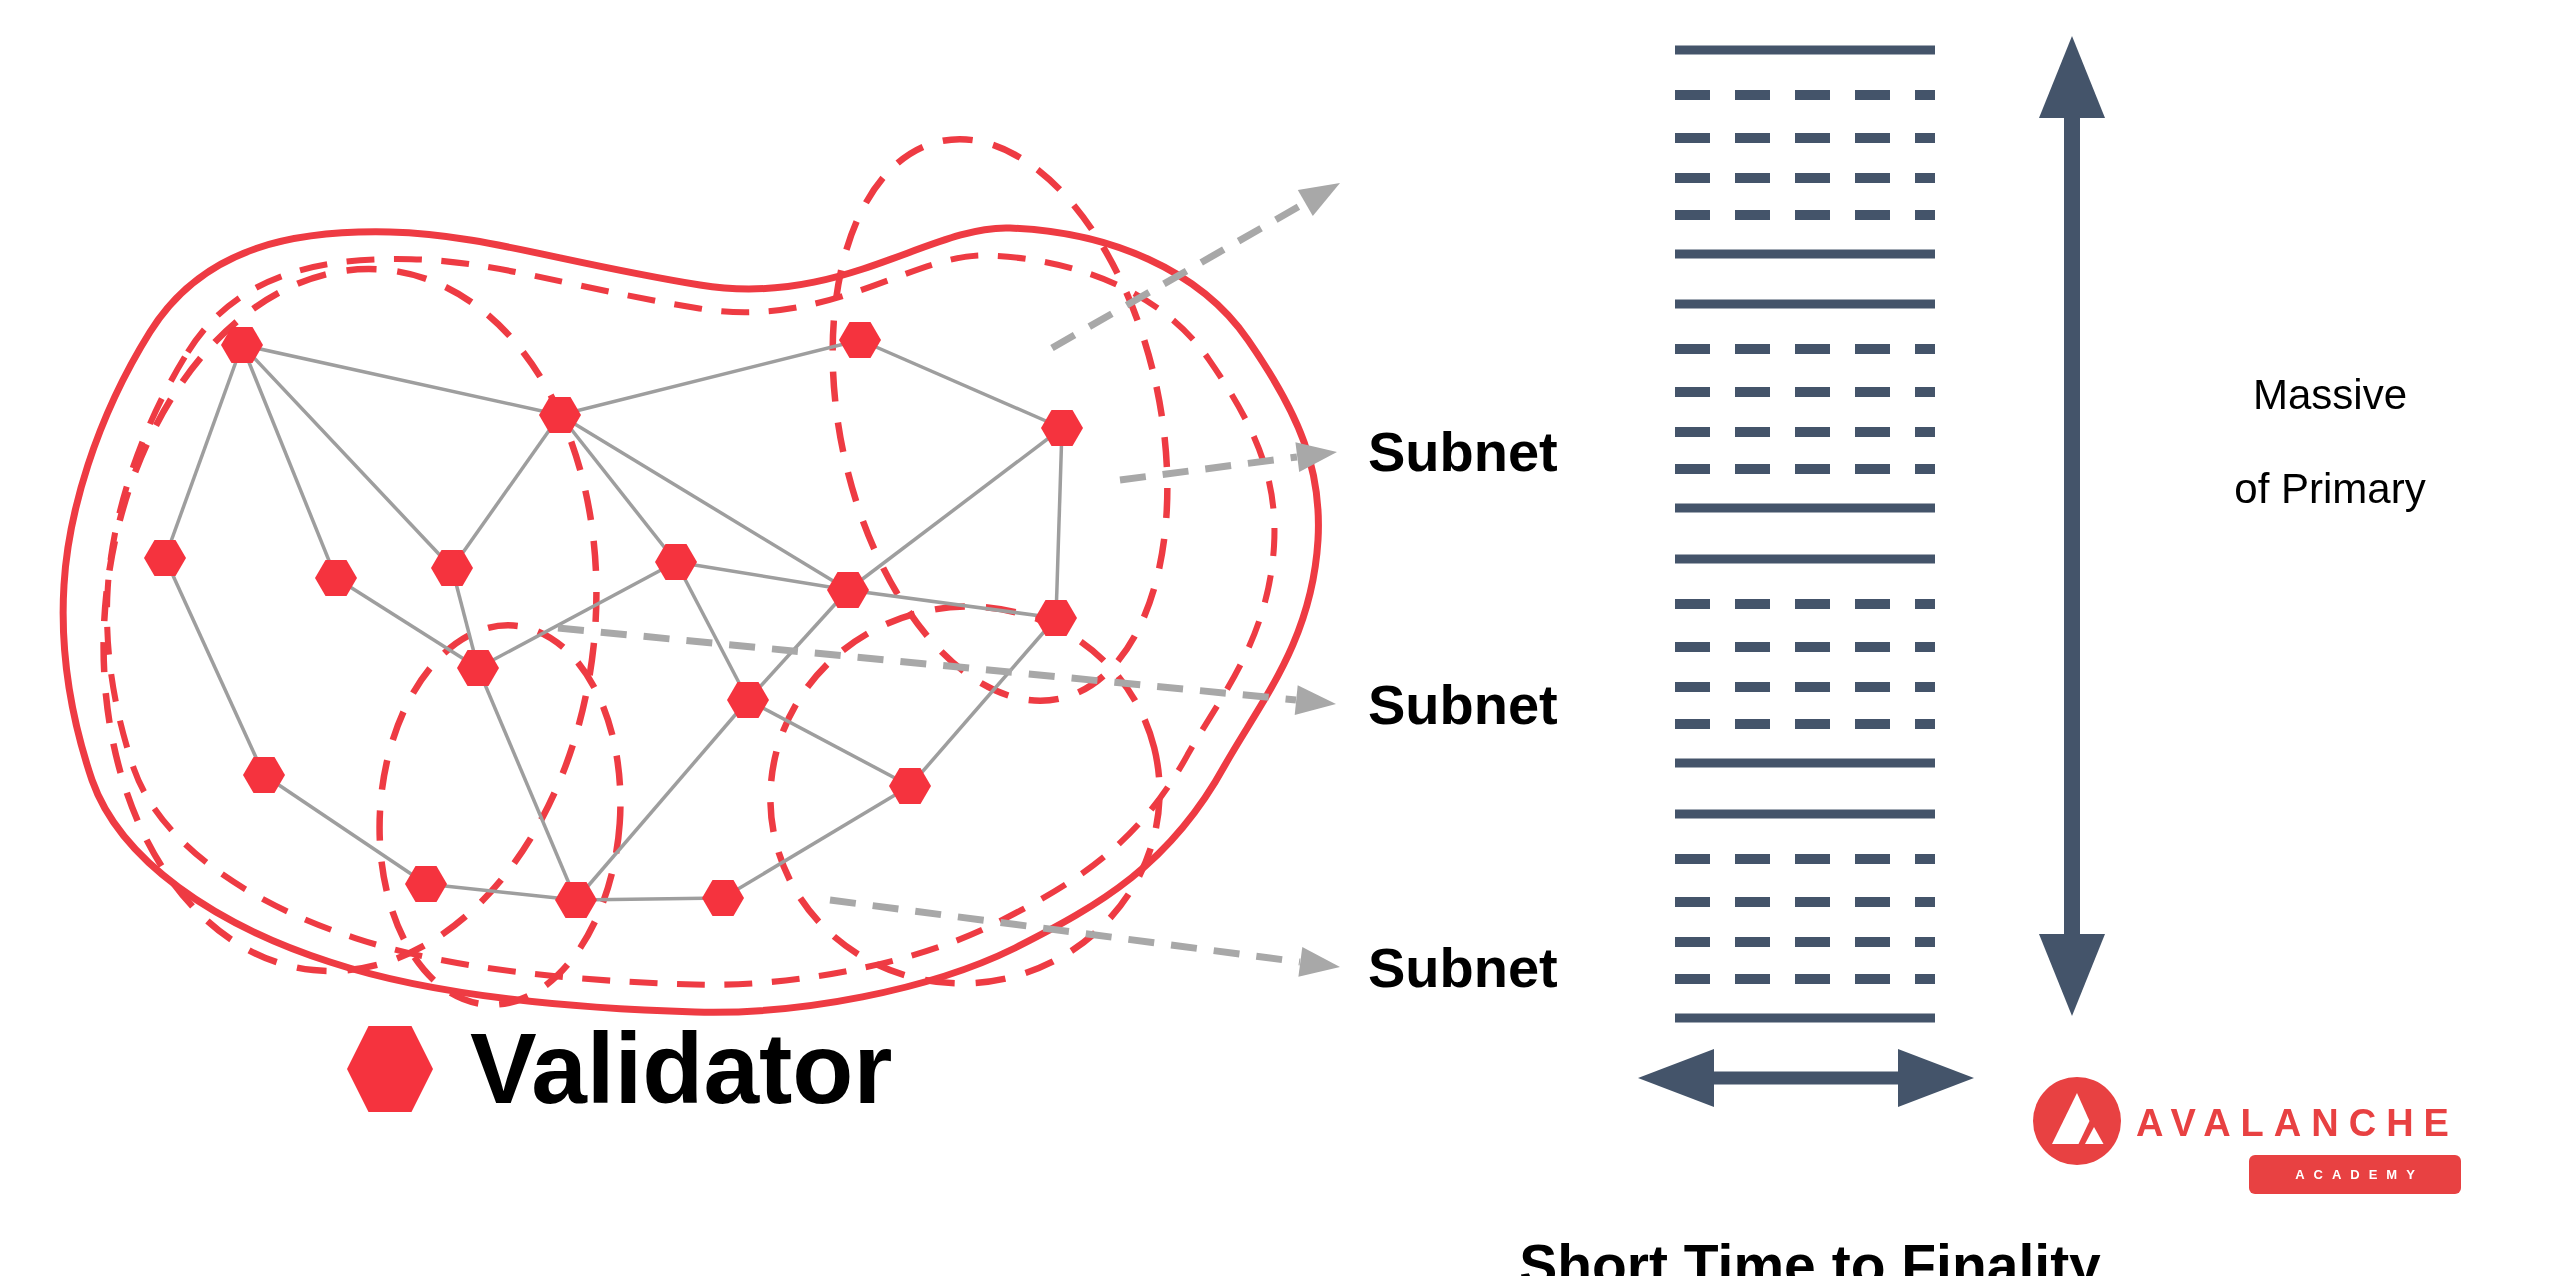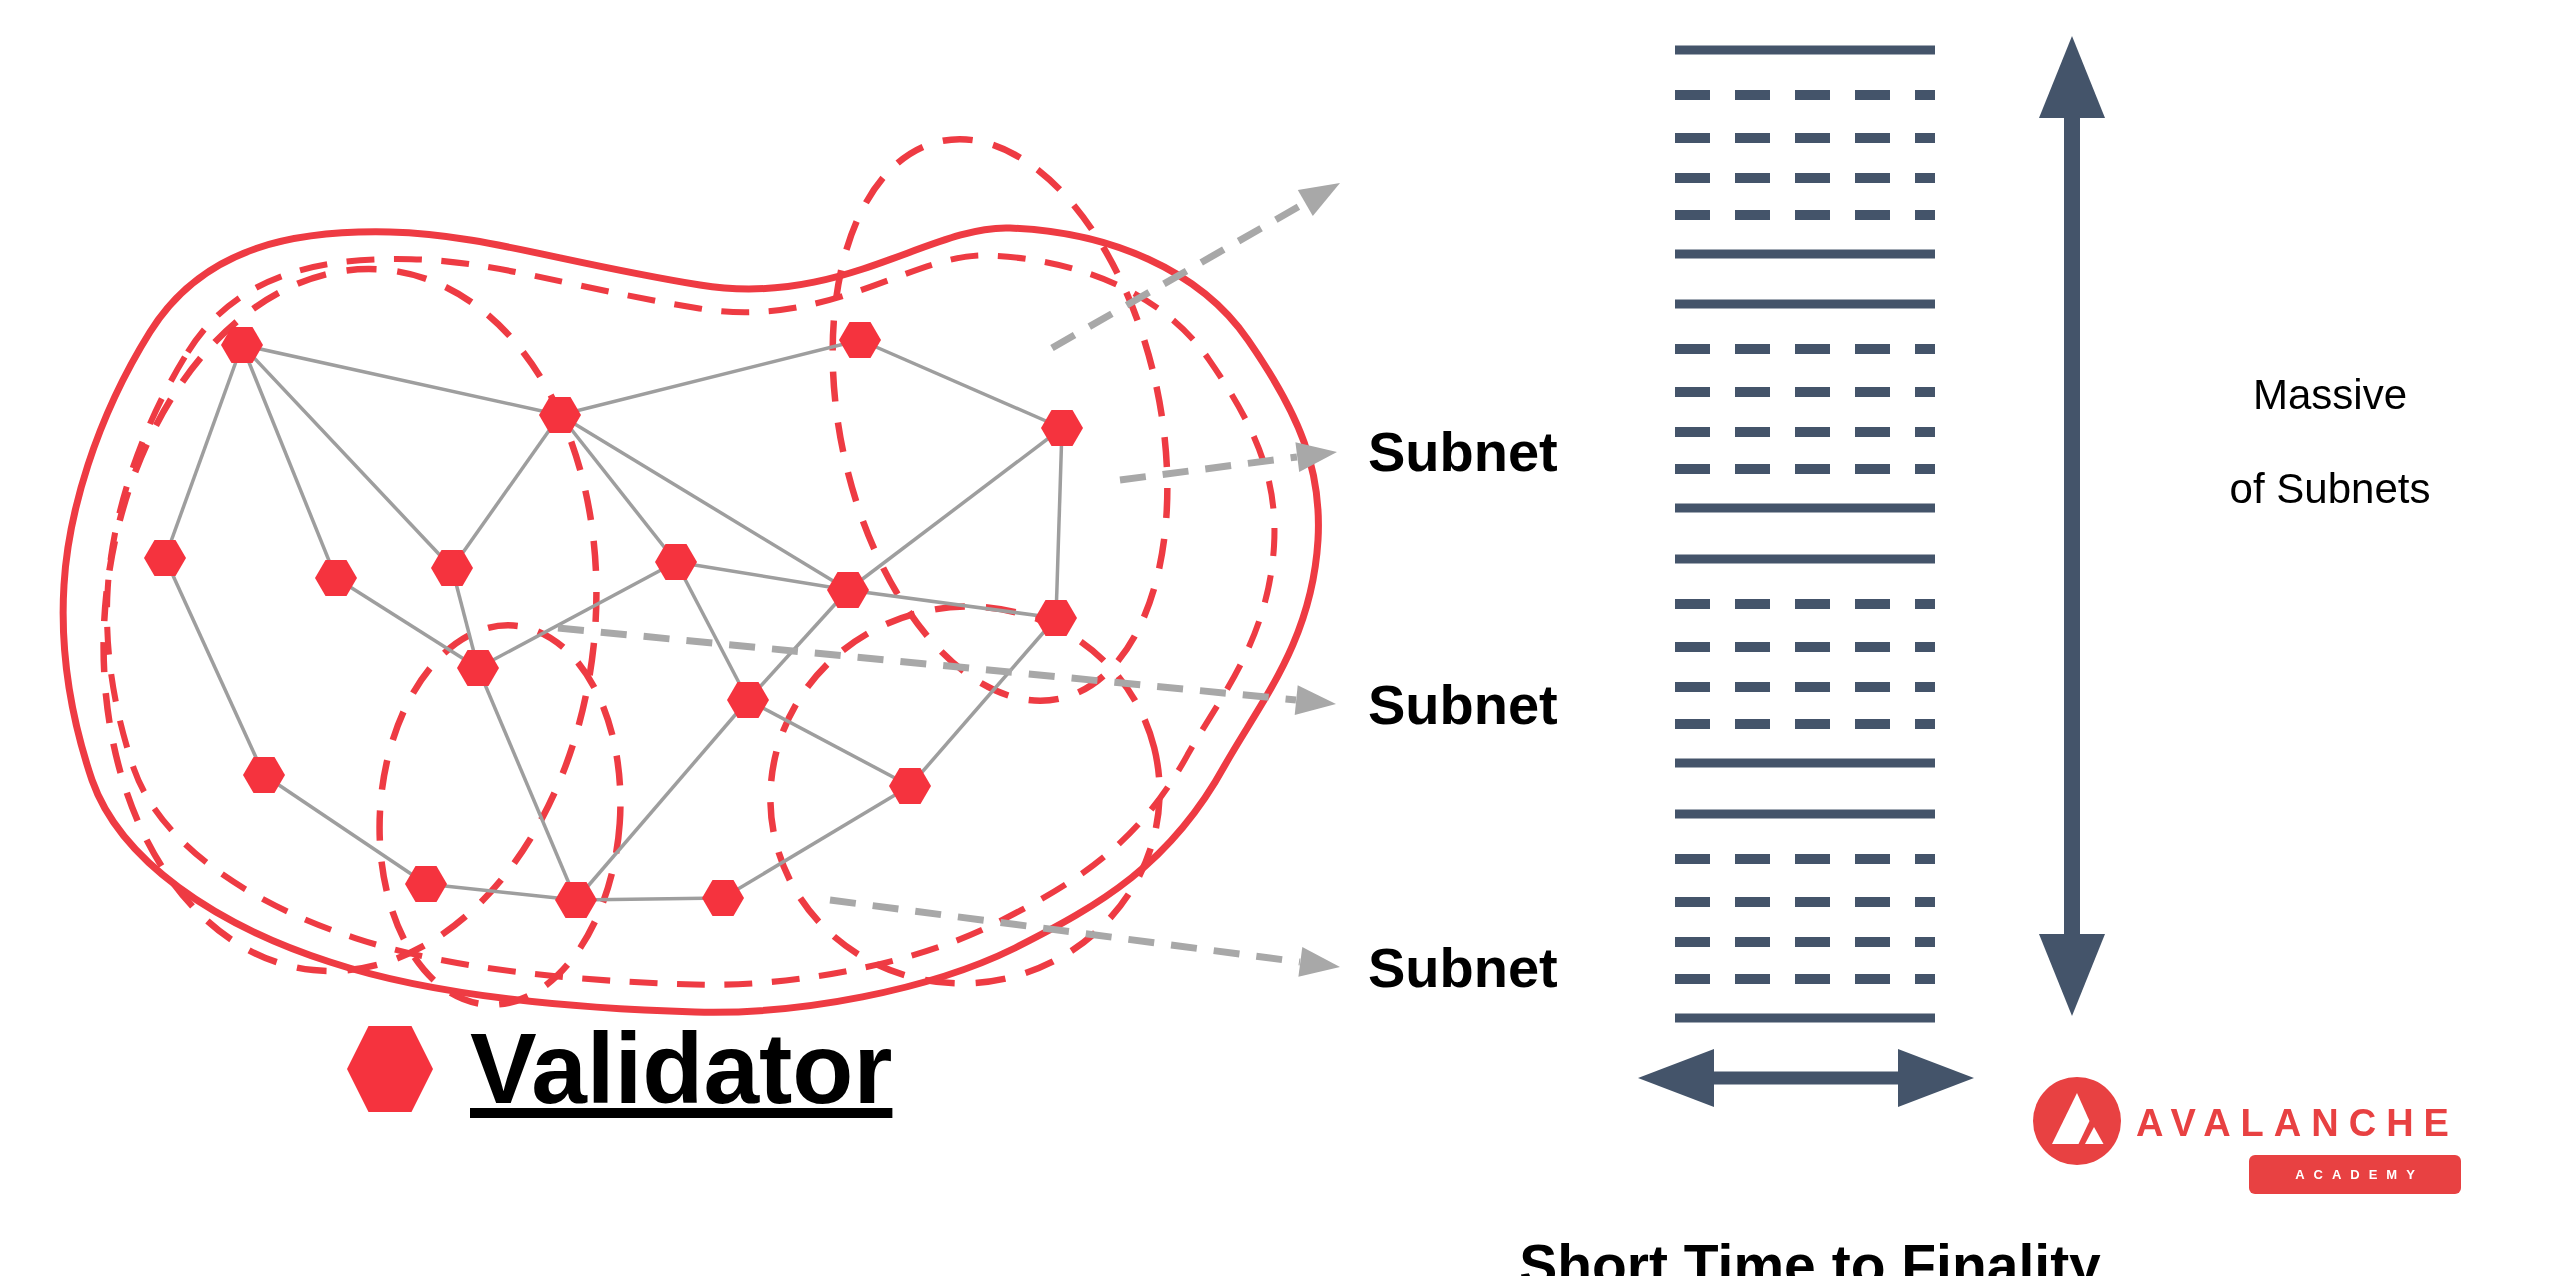--- a/index.html
+++ b/index.html
@@ -206,24 +206,24 @@
       <circle cx="2077" cy="1121" r="44" fill="#E84142"></circle>
       <polygon fill="#ffffff" points="2077,1093 2052,1144 2078.5,1144 2089.5,1121"></polygon>
       <polygon fill="#ffffff" points="2094,1127 2103.5,1144 2085,1144"></polygon>
     </g>
   </svg>
 
   <div class="txt callout" style="left:1368px;top:412px;">Subnet</div>
   <div class="txt callout" style="left:1368px;top:665px;">Subnet</div>
   <div class="txt callout" style="left:1368px;top:928px;">Subnet</div>
 
-  <div class="txt validator-label" style="left:470px;top:1012px;text-decoration:underline;">Validator</div>
+  <div class="txt validator-label" style="left:470px;top:1012px;">Validator</div>
 
   <div class="txt big-caption" style="left:2110px;top:348px;">
     <div>Massive</div>
-    <div>of Subnets</div>
+    <div>of Primary</div>
   </div>
   <div class="txt finality" style="left:1510px;top:1232px;font-weight:bold;">Short Time to Finality</div>
 
   <div class="txt wordmark" style="left:2136px;top:1102px;">AVALANCHE</div>
   <div class="badge" style="left:2249px;top:1155px;width:212px;height:39px;">ACADEMY</div>
 
 </div>
 
 </body></html>

